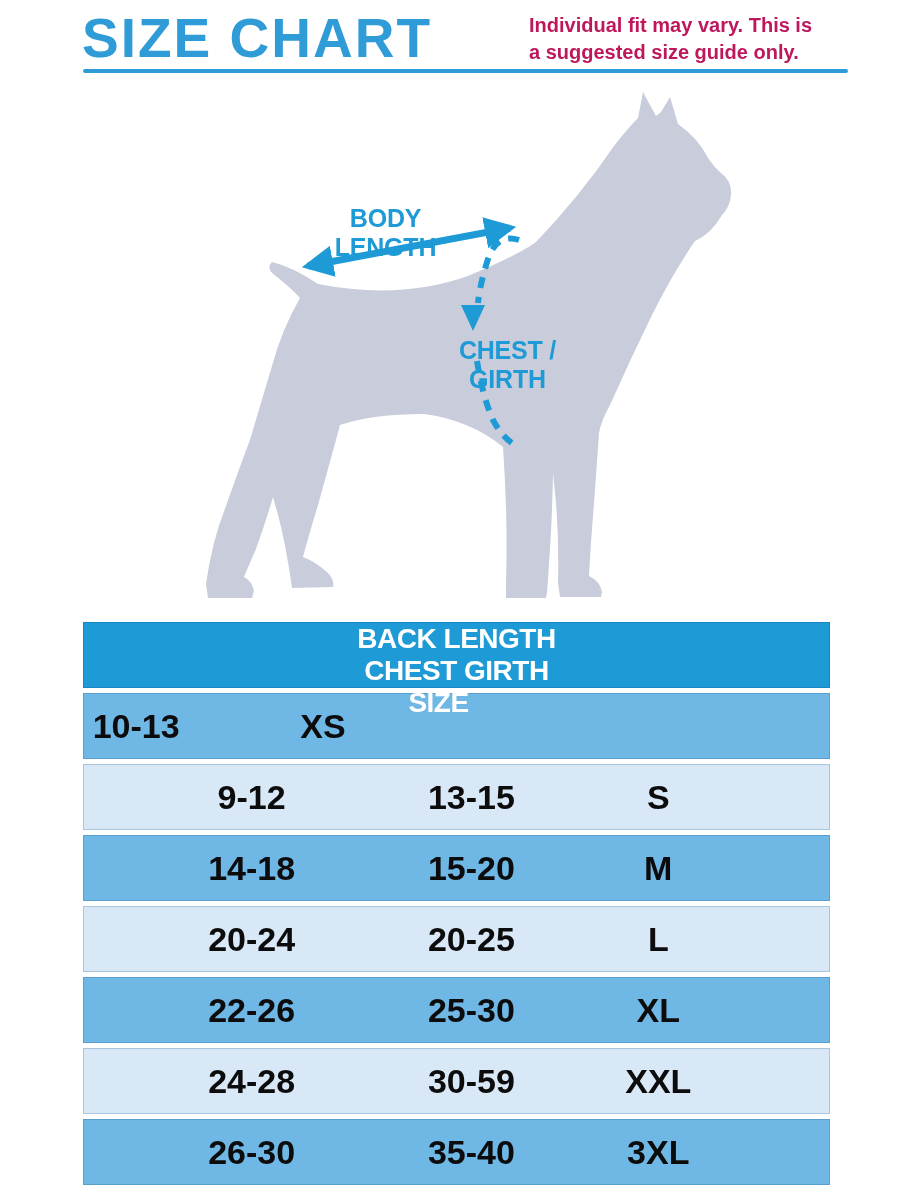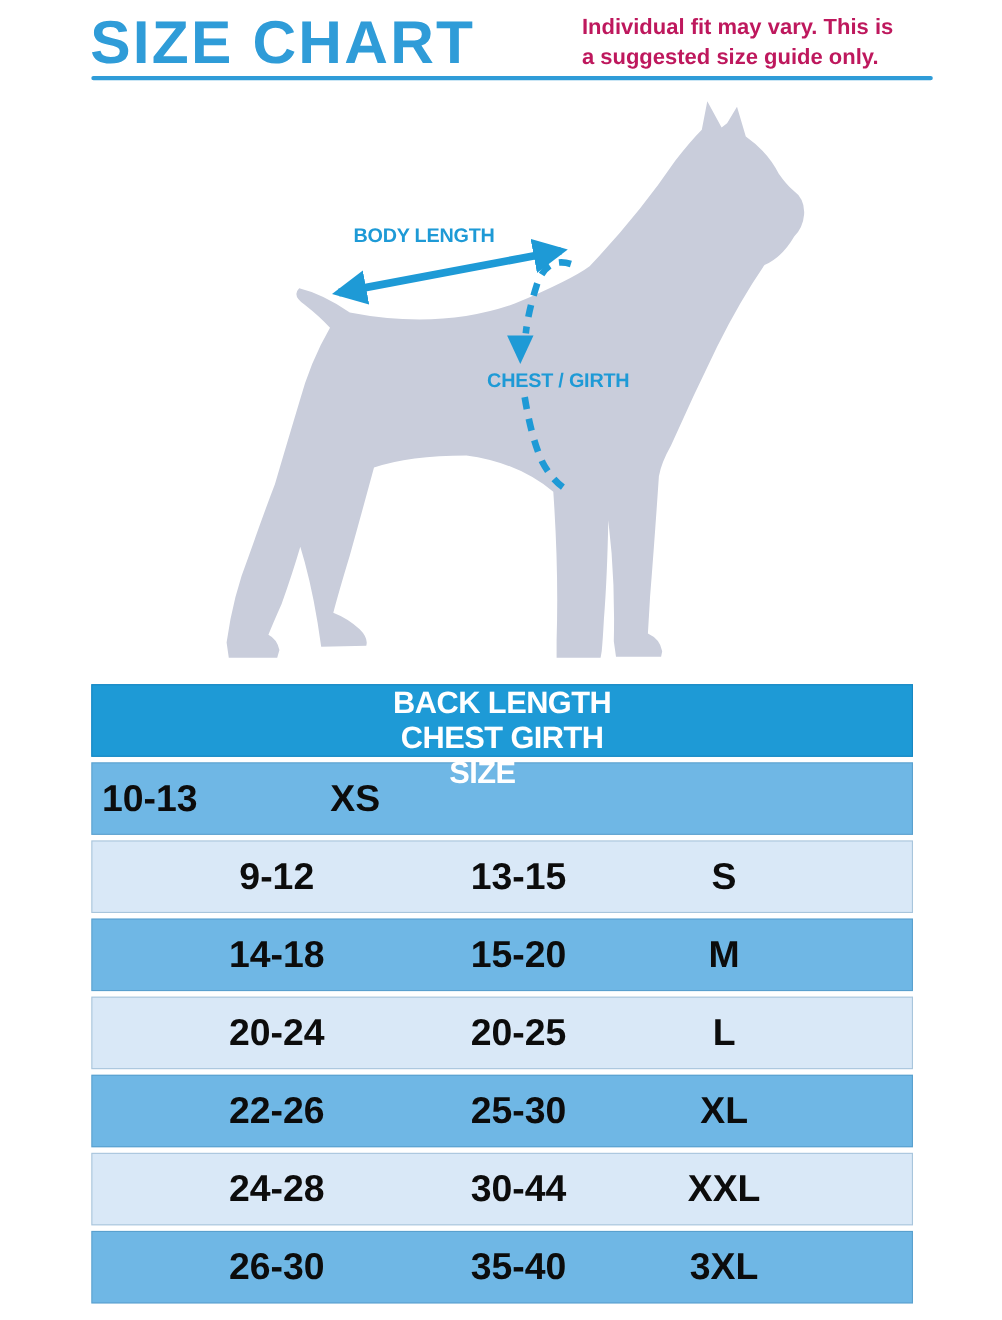--- a/index.html
+++ b/index.html
@@ -22,21 +22,21 @@
     color:#be185d;white-space:pre-line;
   }
   .rule{
     position:absolute;left:83px;top:69px;width:765px;height:4px;
     background:#2F9CD8;border-radius:2px;
   }
   
   .diagram{position:absolute;left:0;top:0;width:911px;height:620px;}
   .diag-label{
     position:absolute;text-align:center;
-    font-size:18px;font-weight:bold;letter-spacing:-0.2px;
+    font-size:25px;font-weight:bold;letter-spacing:-0.2px;
     color:#1E9AD6;
   }
   .body-length-label{left:298px;top:204px;width:175px;}
   .chest-girth-label{left:420px;top:336px;width:175px;}
   
   .size-table{position:absolute;left:83px;top:622px;width:747px;}
   .t-row{
     display:flex;height:66px;margin-bottom:5px;
     align-items:center;box-sizing:border-box;
     border:1px solid rgba(25,90,140,0.25);
@@ -168,21 +168,21 @@
     </div>
 
     <div class="t-row medium">
       <div class="t-cell data c1">22-26</div>
       <div class="t-cell data c2">25-30</div>
       <div class="t-cell data c3">XL</div>
     </div>
 
     <div class="t-row light">
       <div class="t-cell data c1">24-28</div>
-      <div class="t-cell data c2">30-44</div>
+      <div class="t-cell data c2">30-59</div>
       <div class="t-cell data c3">XXL</div>
     </div>
 
     <div class="t-row medium">
       <div class="t-cell data c1">26-30</div>
       <div class="t-cell data c2">35-40</div>
       <div class="t-cell data c3">3XL</div>
     </div>
 
   </div>

